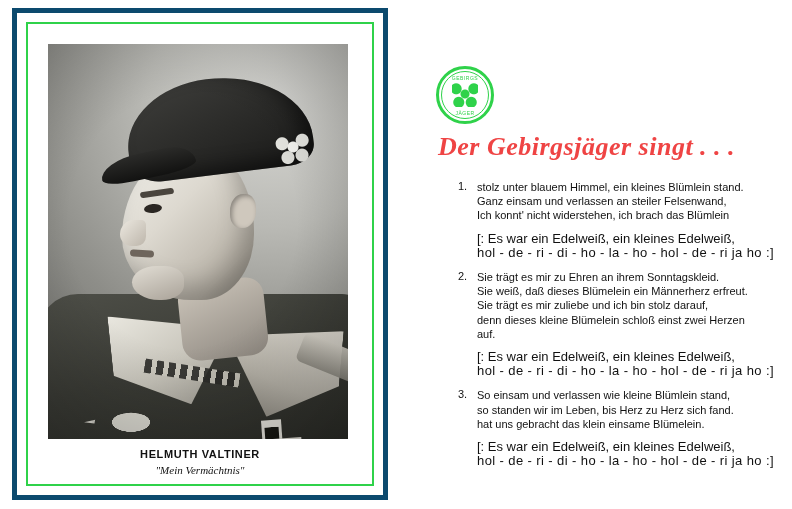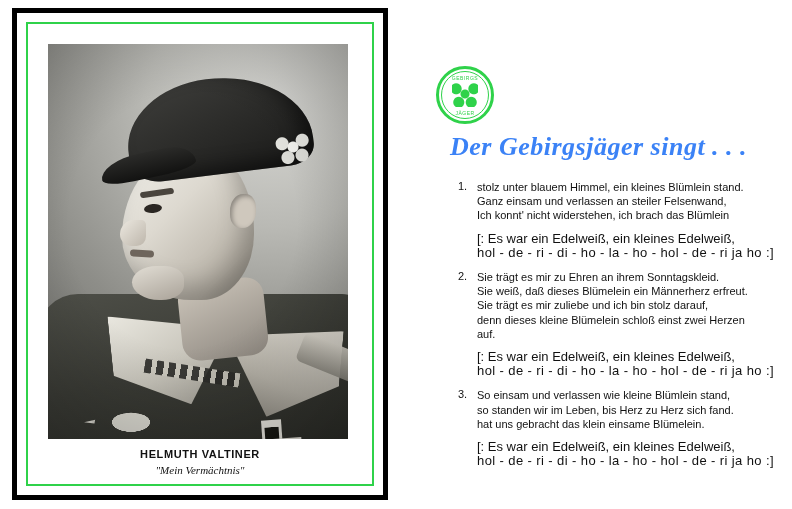--- a/index.html
+++ b/index.html
@@ -20,21 +20,21 @@
     background: #ffffff;
   }
 
   
   .card-outer {
     position: absolute;
     left: 12px;
     top: 8px;
     width: 376px;
     height: 492px;
-    border: 5px solid #000000;
+    border: 5px solid #0c4a6e;
     box-sizing: border-box;
     background: #ffffff;
   }
   .card-inner {
     position: absolute;
     left: 9px;
     top: 9px;
     right: 9px;
     bottom: 9px;
     border: 2px solid #2fd24a;
@@ -338,24 +338,23 @@
   .emblem .bot-txt { bottom: 8px; }
 
   .title {
     position: absolute;
     left: 34px;
     top: 132px;
     font-family: "Liberation Serif", serif;
     font-style: italic;
     font-weight: bold;
     font-size: 26px;
-    color: #3b82f6;
+    color: #ef4444;
     letter-spacing: .5px;
     white-space: nowrap;
-    margin-left: 12px;
   }
 
   .song {
     position: absolute;
     left: 54px;
     top: 180px;
     width: 318px;
     color: #111;
   }
   .song-title {

